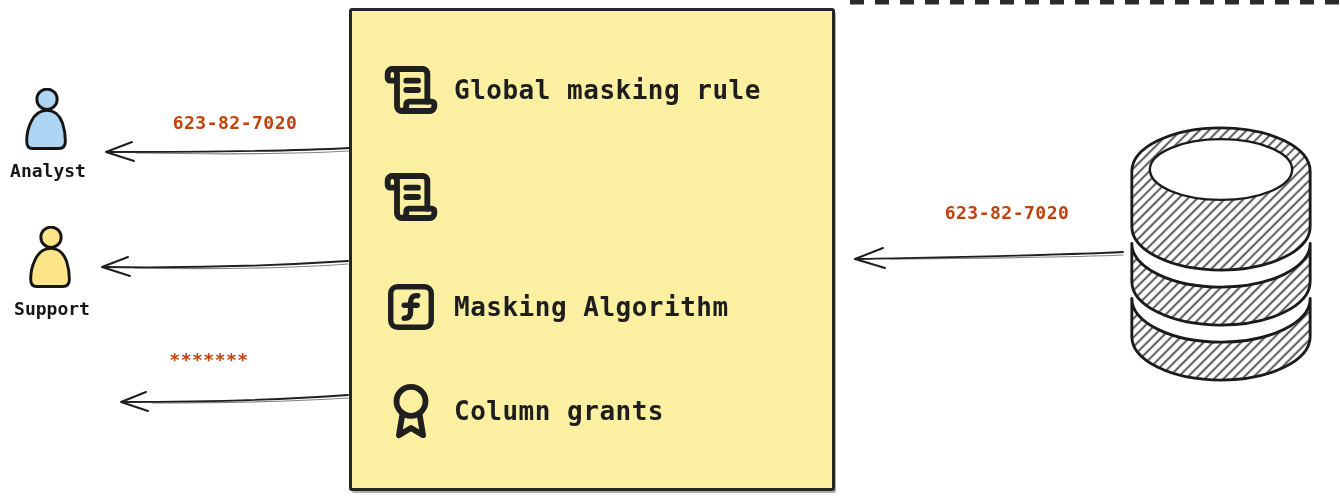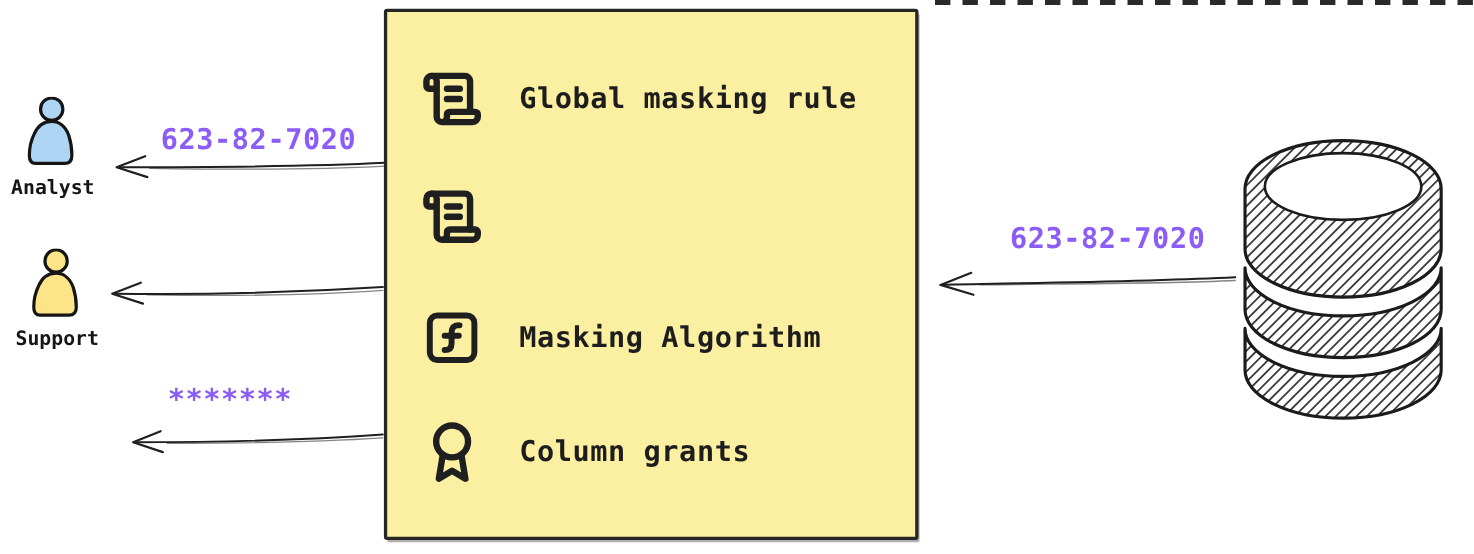--- a/index.html
+++ b/index.html
@@ -9,31 +9,31 @@
   }
   
   .actor{position:absolute;width:60px;}
   .actor svg{display:block;}
   .actor-label{
     position:absolute;top:72px;left:50%;transform:translateX(-50%);
     font-size:18px;font-weight:bold;white-space:nowrap;color:#161616;
   }
   
   .flow-label{
-    position:absolute;font-size:26px;font-weight:bold;letter-spacing:.5px;
-    color:#8b5cf6;text-align:center;white-space:nowrap;
+    position:absolute;font-size:18px;font-weight:bold;letter-spacing:.5px;
+    color:#c2410c;text-align:center;white-space:nowrap;
   }
   
   .masking-box{
     position:absolute;left:349px;top:8px;width:486px;height:483px;
     border:3px solid #262626;border-radius:3px;box-sizing:border-box;
     box-shadow:2px 3px 0 -1px rgba(110,110,110,.55);
   }
   .box-row{
-    position:absolute;left:30px;height:62px;display:flex;align-items:center;gap:32px;text-align:center;
+    position:absolute;left:30px;height:62px;display:flex;align-items:center;gap:14px;text-align:center;
   }
   .box-icon{width:58px;height:62px;display:flex;align-items:center;justify-content:center;flex:0 0 auto;}
   .box-icon svg{display:block;}
   .box-label{font-size:26px;font-weight:bold;letter-spacing:.5px;color:#1d1d1d;white-space:nowrap;}
   .arrow-svg,.dash-top,.db-svg{position:absolute;display:block;}
   .stroke{stroke:#1f1f1f;fill:none;stroke-linecap:round;stroke-linejoin:round;}
 </style>
 </head>
 <body>
 

